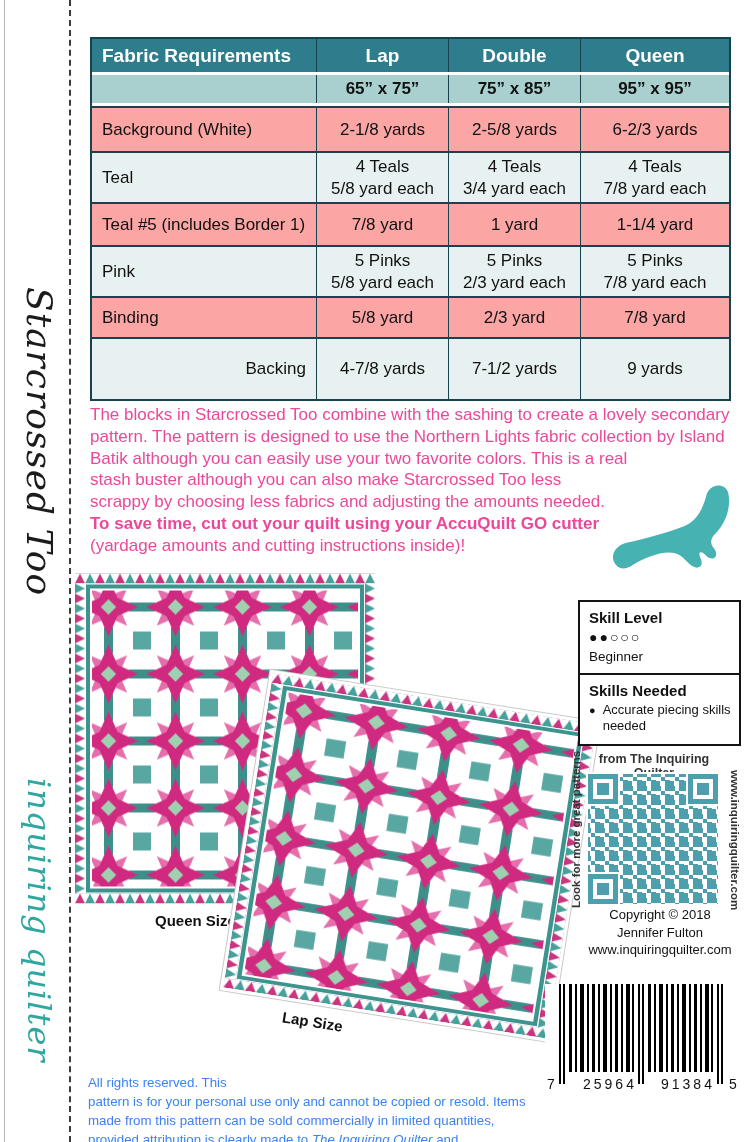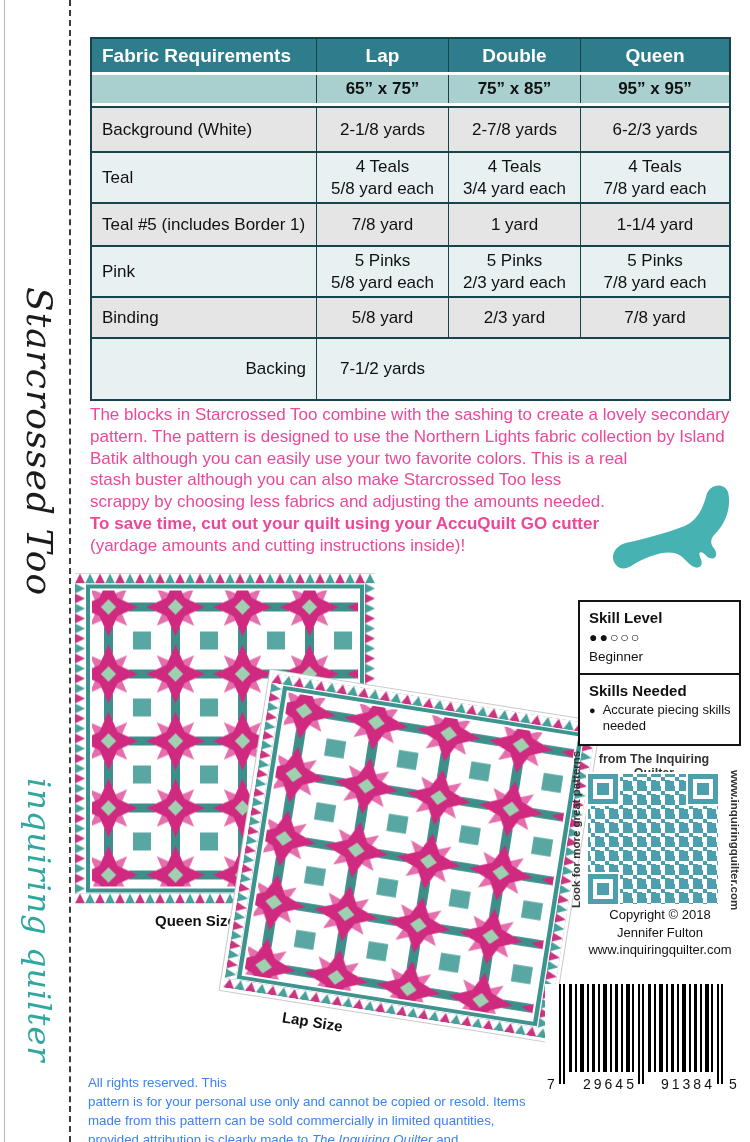--- a/index.html
+++ b/index.html
@@ -9,21 +9,21 @@
   .edge-line { position:absolute; left:4px; top:0; width:1px; height:1142px; background:#b5b5b5; }
   .fold-line { position:absolute; left:69px; top:0; width:0; height:1142px; border-left:2px dashed #3a3a3a; }
 
   
   .vtext { position:absolute; transform-origin:0 0; transform:rotate(90deg); white-space:nowrap;
            font-family:"DejaVu Serif", serif; font-style:italic; }
   .vtitle { left:60px; top:287px; font-size:36px; color:#1b1b1b; letter-spacing:1px; }
   .vbrand { left:58px; top:778px; font-size:32px; color:#2fa7a0; letter-spacing:1px; }
 
   
-  .fr-table { position:absolute; left:90px; top:37px; width:641px; border:2px solid #17444c; background:#e5e5e5; font-size:17px; }
+  .fr-table { position:absolute; left:90px; top:37px; width:641px; border:2px solid #17444c; background:#fca5a5; font-size:17px; }
   .trow { display:grid; grid-template-columns:224px 132px 132px 1fr; }
   .trow > div { border-left:1px solid #17444c; display:flex; flex-direction:column; align-items:center; justify-content:center; text-align:center; line-height:1.25; }
   .trow > div:first-child { border-left:none; align-items:flex-start; text-align:left; padding-left:10px; }
   .t-head { background:#2e7d8c; color:#fff; font-weight:bold; font-size:19px; height:33px; }
   .t-sizes { background:#a9d0ce; font-weight:bold; height:34px; border-top:3px solid #fff; border-bottom:3px solid #fff; }
   .t-sizes > div { border-left-color:#17444c; }
   .sep { border-top:2px solid #17444c; }
   .shade { background:#e8f1f1; }
   .r-bg{height:45px;} .r-teal{height:51px;} .r-teal5{height:43px;} .r-pink{height:51px;} .r-bind{height:41px;} .r-back{height:62px;}
   .label-right { align-items:flex-end !important; padding-right:10px; }
@@ -98,21 +98,21 @@
     <div>75” x 85”</div>
     <div>95” x 95”</div>
   </div>
 
   <div class="trow sep r-bg">
     <div>Background (White)</div>
     <div>
         <span class="cell-line">2-1/8 yards</span>
       </div>
     <div>
-        <span class="cell-line">2-7/8 yards</span>
+        <span class="cell-line">2-5/8 yards</span>
       </div>
     <div>
         <span class="cell-line">6-2/3 yards</span>
       </div>
   </div>
   <div class="trow sep shade r-teal">
     <div>Teal</div>
     <div>
         <span class="cell-line">4 Teals</span>
         <span class="cell-line">5/8 yard each</span>
@@ -161,21 +161,27 @@
     <div>
         <span class="cell-line">2/3 yard</span>
       </div>
     <div>
         <span class="cell-line">7/8 yard</span>
       </div>
   </div>
   <div class="trow sep shade r-back">
     <div class="label-right">Backing</div>
     <div>
+        <span class="cell-line">4-7/8 yards</span>
+      </div>
+    <div>
         <span class="cell-line">7-1/2 yards</span>
+      </div>
+    <div>
+        <span class="cell-line">9 yards</span>
       </div>
   </div>
 </div>
 
 <div class="desc">
   <div>The blocks in Starcrossed Too combine with the sashing to create a lovely secondary pattern. The pattern is designed to use the Northern Lights fabric collection by Island Batik although you can easily use your two favorite colors. This is a real</div>
   <div class="narrow">
     <span>stash buster although you can also make Starcrossed Too less scrappy by choosing less fabrics and adjusting the amounts needed. </span><b>To save time, cut out your quilt using your AccuQuilt GO cutter</b><span> (yardage amounts and cutting instructions inside)!</span>
   </div>
 </div>
@@ -326,21 +332,21 @@
       <rect x="149" y="0" width="3" height="88"></rect>
         <rect x="155" y="0" width="2" height="88"></rect>
       <rect x="160" y="0" width="4" height="88"></rect>
         <rect x="166" y="0" width="2" height="88"></rect>
       <rect x="172" y="0" width="2" height="100"></rect>
         <rect x="176" y="0" width="2" height="100"></rect>
     </g>
   </svg>
   <div class="bc-digits">
     <span class="bc-left">7</span>
-    <span class="bc-g1">29645</span>
+    <span class="bc-g1">25964</span>
     <span class="bc-g2">91384</span>
     <span class="bc-right">5</span>
   </div>
 </div>
 
 <div class="legal">
   <div>All rights reserved. This</div>
   <div>
     <span>pattern is for your personal use only and cannot be copied or resold. Items made from this pattern can be sold commercially in limited quantities, provided attribution is clearly made to </span><i>The Inquiring Quilter</i><span> and </span><i>www.inquiringquilter.com</i>
   </div>

